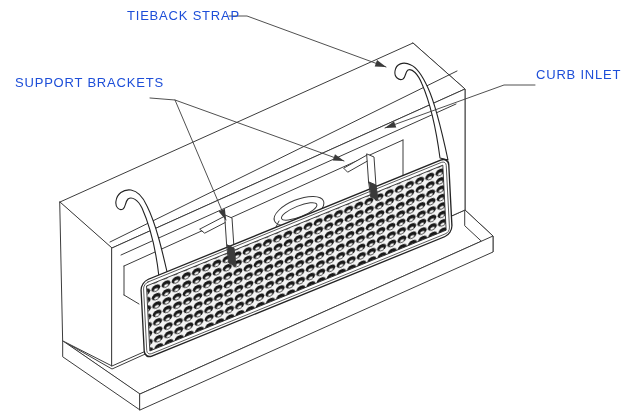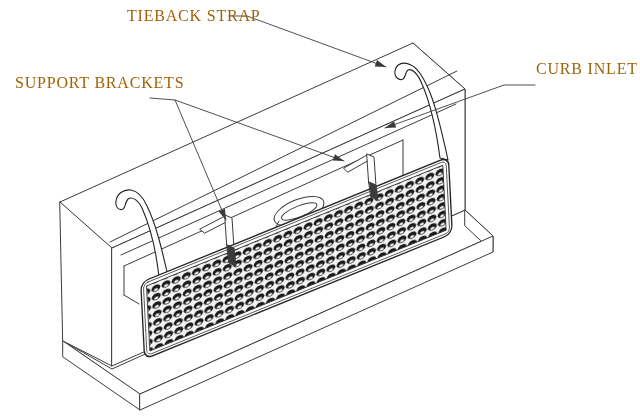--- a/index.html
+++ b/index.html
@@ -1,20 +1,20 @@
 <!DOCTYPE html>
 <html><head>
 <meta charset="utf-8">
 <style>
   html,body{margin:0;padding:0;background:#fff;}
   #stage{position:relative;width:640px;height:419px;background:#fff;overflow:hidden;
          font-family:"Liberation Sans", sans-serif;}
   #diagram-svg{position:absolute;left:0;top:0;}
-  .lbl{position:absolute;font-size:16px;letter-spacing:0.8px;color:#a16207;
-       line-height:14px;white-space:nowrap;font-family:Liberation Serif, serif;}
+  .lbl{position:absolute;font-size:13px;letter-spacing:0.8px;color:#1d4ed8;
+       line-height:14px;white-space:nowrap;}
 </style>
 </head>
 <body>
 
 <div id="stage">
 
   <svg id="diagram-svg" width="640" height="419" viewBox="0 0 640 419">
     <defs>
       <pattern id="perf" width="10.9" height="8.4" patternUnits="userSpaceOnUse">
         <rect width="10.9" height="8.4" fill="#f4f4f4"></rect>
@@ -101,14 +101,14 @@
         <path d="M229,16 L247,16 L386,67" marker-end="url(#arw)"></path>
         <path d="M150,98 L175,100 L344,161" marker-end="url(#arw)"></path>
         <path d="M175,100 L226,220" marker-end="url(#arw)"></path>
         <path d="M535,85 L504,85 L385,128" marker-end="url(#arw)"></path>
       </g>
     </g>
   </svg>
 
   <div class="lbl" style="left:127px;top:9px">TIEBACK STRAP</div>
   <div class="lbl" style="left:15px;top:76px">SUPPORT BRACKETS</div>
-  <div class="lbl" style="left:536px;top:62px">CURB INLET</div>
+  <div class="lbl" style="left:536px;top:68px">CURB INLET</div>
 </div>
 
 </body></html>

